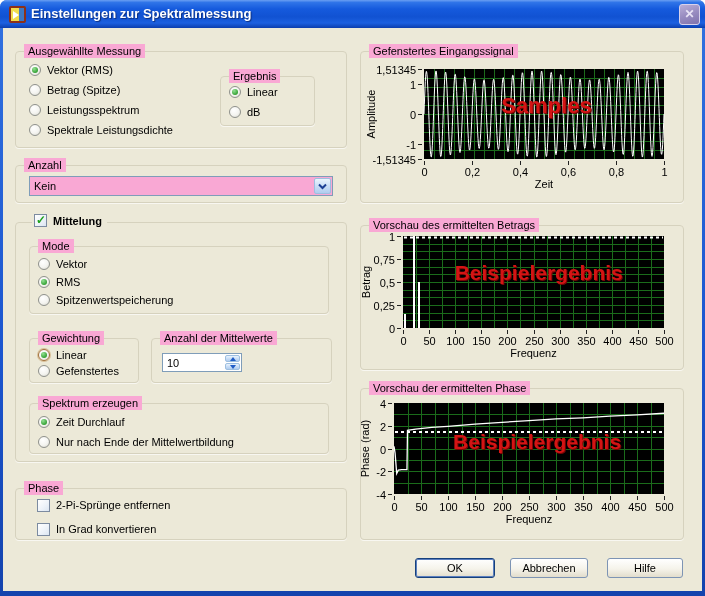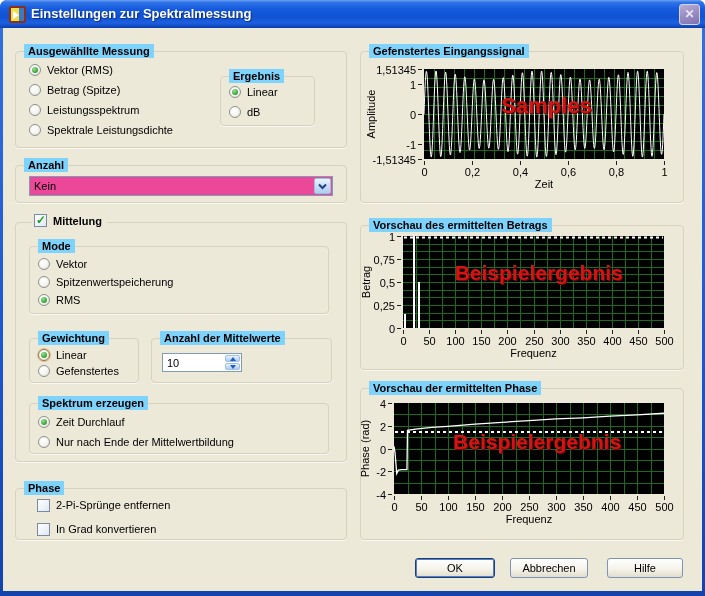--- a/index.html
+++ b/index.html
@@ -38,22 +38,22 @@
   }
   .content {
     position:absolute; left:3px; top:28px; width:699px; height:563px;
     background:#ece9d8; overflow:hidden; font-size:11px; color:#000;
   }
   .group {
     position:absolute; border:1px solid #d6d2be; border-radius:4px;
     box-shadow:0 1px 0 rgba(255,255,255,.65);
   }
   .gtitle {
-    position:absolute; top:-8px; left:8px; background:#7dd3fc; padding:0 4px;
-    font-size:11px; font-weight:bold; white-space:nowrap; line-height:14px;
+    position:absolute; top:-8px; left:8px; background:#f9a8d4; padding:0 4px;
+    font-size:11px; font-weight:normal; white-space:nowrap; line-height:14px;
   }
   .opts { position:absolute; }
   .opt-row { display:flex; align-items:center; gap:6px; white-space:nowrap; }
   .radio {
     position:relative; flex:none; width:12px; height:12px; border-radius:50%;
     border:1px solid #8f918c;
     background:radial-gradient(circle at 38% 32%, #ffffff 0%, #f4f4f0 55%, #d3d3c9 100%);
   }
   .radio.on::after {
     content:""; position:absolute; left:2px; top:2px; width:6px; height:6px; border-radius:50%;
@@ -63,21 +63,21 @@
   .checkbox {
     position:relative; flex:none; width:13px; height:13px;
     border:1px solid #7c8ba0;
     background:linear-gradient(135deg,#ffffff 0%,#eef3f9 55%,#dbe5f1 100%);
   }
   .checkbox.on::after {
     content:"\2713"; position:absolute; left:1px; top:-2px;
     font-size:12px; font-weight:bold; color:#1ea11e;
   }
   .combo {
-    position:absolute; height:20px; background:#ec4899; border:1px solid #7f9db9;
+    position:absolute; height:20px; background:#f9a8d4; border:1px solid #7f9db9;
     font-size:11px;
   }
   .combo .combo-text { position:absolute; left:4px; top:3px; }
   .combo .combo-btn {
     position:absolute; right:1px; top:1px; width:17px; height:16px;
     border:1px solid #9ebfe0; border-radius:2px;
     background:linear-gradient(180deg,#eaf4fd 0%,#cadef6 50%,#b0cdef 100%);
     display:flex; align-items:center; justify-content:center;
   }
   .spinner {
@@ -176,26 +176,26 @@
       </div>
 
       <div class="group" style="left:13px;top:23px;width:300px;height:68px;">
         <span class="gtitle">Mode</span>
         <div class="opts" style="left:8px;top:8px;">
             <div class="opt-row" style="height: 18px;">
               <span class="radio"></span>
               <span>Vektor</span>
             </div>
             <div class="opt-row" style="height: 18px;">
+              <span class="radio on"></span>
+              <span>RMS</span>
+            </div>
+            <div class="opt-row" style="height: 18px;">
               <span class="radio"></span>
               <span>Spitzenwertspeicherung</span>
-            </div>
-            <div class="opt-row" style="height: 18px;">
-              <span class="radio on"></span>
-              <span>RMS</span>
             </div>
           </div>
       </div>
 
       <div class="group" style="left:13px;top:115px;width:110px;height:45px;">
         <span class="gtitle">Gewichtung</span>
         <div class="opts" style="left:8px;top:8px;">
             <div class="opt-row" style="height: 16px;">
               <span class="radio on focus"></span>
               <span>Linear</span>

